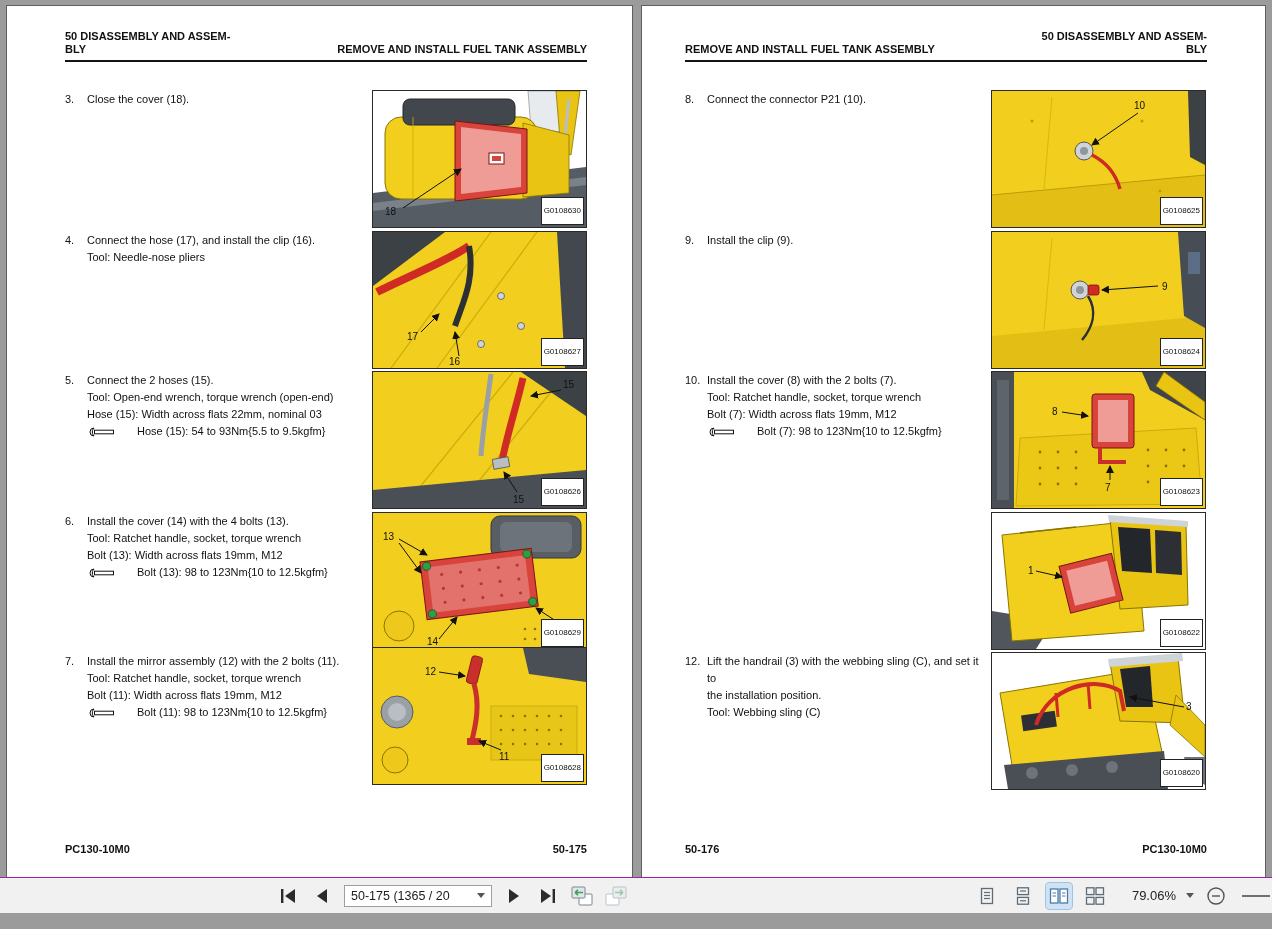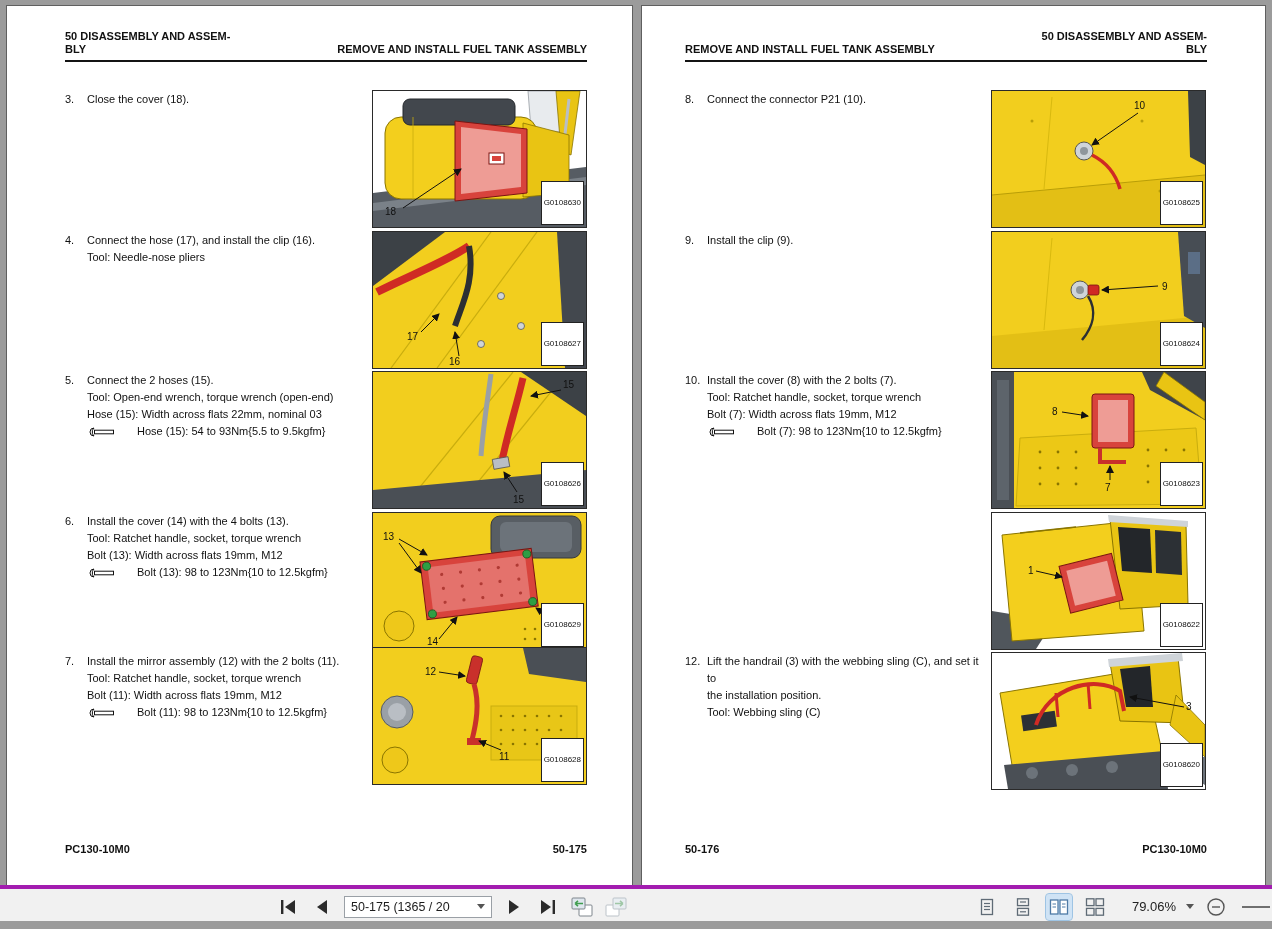--- a/index.html
+++ b/index.html
@@ -42,30 +42,30 @@
 
   .fig {
     position:absolute; width:215px; height:138px; background:#fff;
     border:1px solid #2a2a2a;
   }
   #page-left  .fig { left:365px; }
   #page-right .fig { left:349px; }
   .fig svg { position:absolute; left:0; top:0; }
   .figcode {
     position:absolute; right:2px; bottom:2px; background:#fff;
-    border:1px solid #222; font-size:8px; line-height:10px; padding:16px 2px;
+    border:1px solid #222; font-size:8px; line-height:10px; padding:8px 2px;
     letter-spacing:0;
   }
   .co { font-size:10px; fill:#111; font-family:"Liberation Sans",sans-serif; }
   .ld { stroke:#111; stroke-width:1; }
 
   
   #toolbar {
-    position:absolute; left:0; bottom:8px; width:1272px; height:36px;
-    background:#f1f1f1; border-top:4px solid #a21caf;
+    position:absolute; left:0; bottom:16px; width:1272px; height:36px;
+    background:#f1f1f1; border-top:1px solid #a21caf;
   }
   .tb-group { position:absolute; top:0; height:35px; display:flex; align-items:center; }
   #tb-nav   { left:276px; gap:10px; }
   #tb-right { right:0;  gap:10px; padding-right:2px; }
   .tb-btn { display:flex; align-items:center; justify-content:center; cursor:pointer;
             width:24px; height:26px; border-radius:3px; }
   #page-box {
     display:flex; align-items:center; justify-content:space-between;
     width:148px; height:22px; background:#fff; border:1px solid #9aa0a6;
     font-size:12.5px; padding:0 6px; color:#1c1c1c; cursor:pointer;

